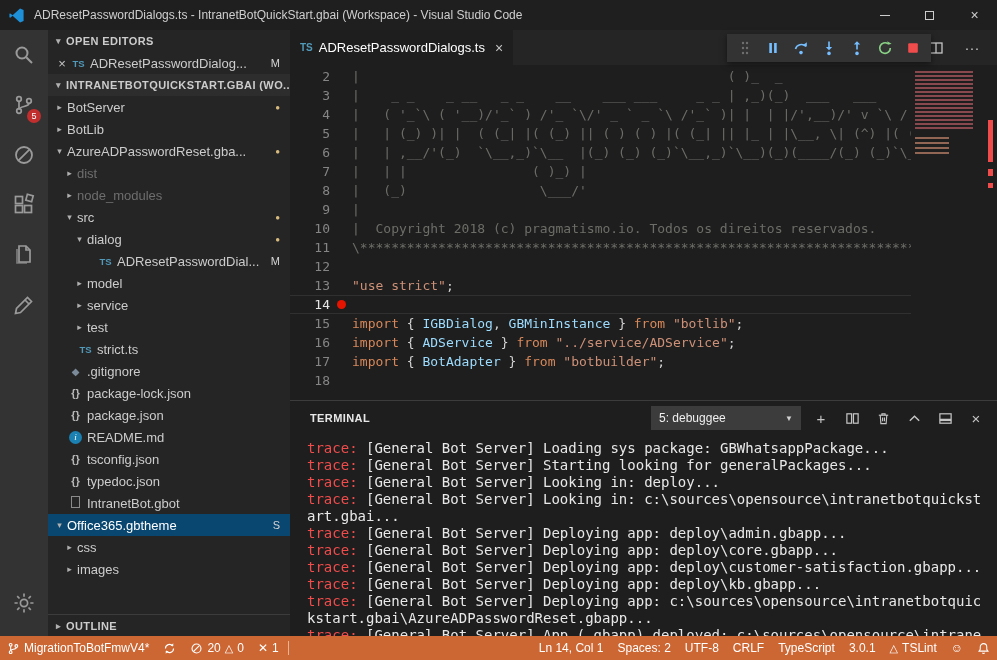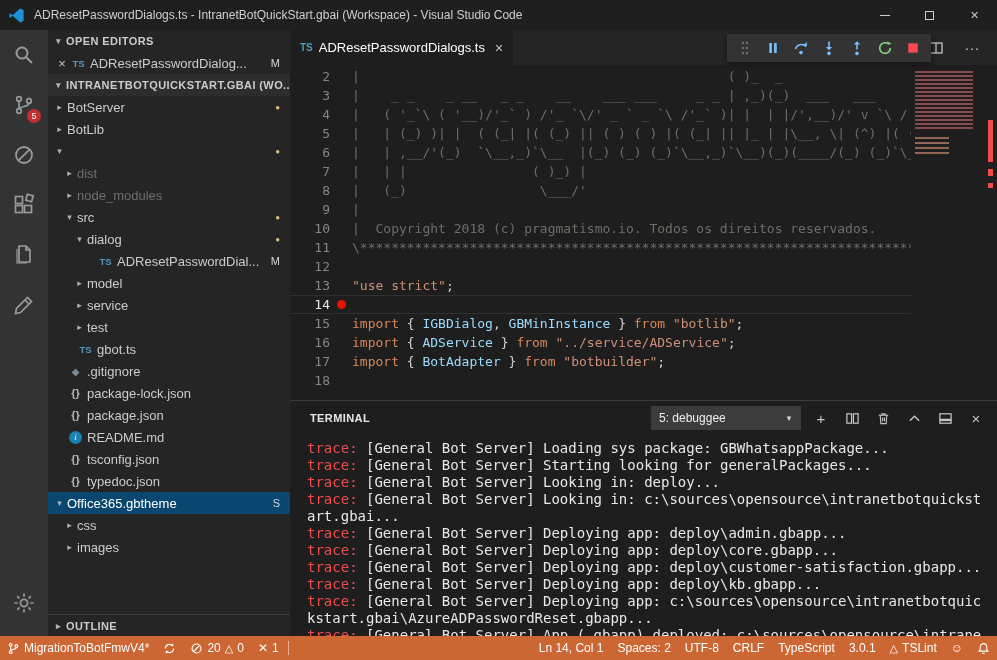--- a/index.html
+++ b/index.html
@@ -202,20 +202,21 @@
             <span class="twistie">▸</span>
             <span class="tlabel">BotServer</span>
             <span class="tbadge dot">●</span>
           </div>
           <div class="tree-row" style="padding-left: 4px;">
             <span class="twistie">▸</span>
             <span class="tlabel">BotLib</span>
           </div>
           <div class="tree-row" style="padding-left: 4px;">
             <span class="twistie">▾</span>
+            <span class="tlabel">AzureADPasswordReset.gba...</span>
             <span class="tbadge dot">●</span>
           </div>
           <div class="tree-row grayed" style="padding-left: 14px;">
             <span class="twistie">▸</span>
             <span class="tlabel">dist</span>
           </div>
           <div class="tree-row grayed" style="padding-left: 14px;">
             <span class="twistie">▸</span>
             <span class="tlabel">node_modules</span>
           </div>
@@ -243,21 +244,21 @@
             <span class="twistie">▸</span>
             <span class="tlabel">service</span>
           </div>
           <div class="tree-row" style="padding-left: 24px;">
             <span class="twistie">▸</span>
             <span class="tlabel">test</span>
           </div>
           <div class="tree-row" style="padding-left: 14px;">
             <span class="twistie"></span>
             <span class="ficon icon-ts">TS</span>
-            <span class="tlabel">gbot.ts</span>
+            <span class="tlabel">strict.ts</span>
           </div>
           <div class="tree-row" style="padding-left: 4px;">
             <span class="twistie"></span>
             <span class="ficon icon-diamond">◆</span>
             <span class="tlabel">.gitignore</span>
           </div>
           <div class="tree-row" style="padding-left: 4px;">
             <span class="twistie"></span>
             <span class="ficon icon-braces">{}</span>
             <span class="tlabel">package-lock.json</span>
@@ -276,20 +277,25 @@
           </div>
           <div class="tree-row" style="padding-left: 4px;">
             <span class="twistie"></span>
             <span class="ficon icon-braces">{}</span>
             <span class="tlabel">tsconfig.json</span>
           </div>
           <div class="tree-row" style="padding-left: 4px;">
             <span class="twistie"></span>
             <span class="ficon icon-braces">{}</span>
             <span class="tlabel">typedoc.json</span>
+          </div>
+          <div class="tree-row" style="padding-left: 4px;">
+            <span class="twistie"></span>
+            <span class="ficon icon-file"><span class="filebox"></span></span>
+            <span class="tlabel">IntranetBot.gbot</span>
           </div>
           <div class="tree-row selected" style="padding-left: 4px;">
             <span class="twistie">▾</span>
             <span class="tlabel">Office365.gbtheme</span>
             <span class="tbadge">S</span>
           </div>
           <div class="tree-row" style="padding-left: 14px;">
             <span class="twistie">▸</span>
             <span class="tlabel">css</span>
           </div>

